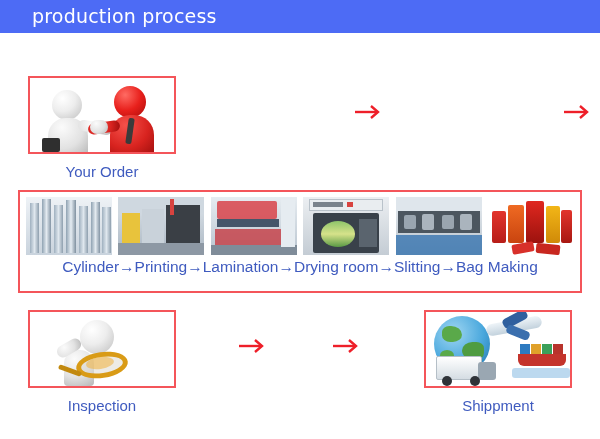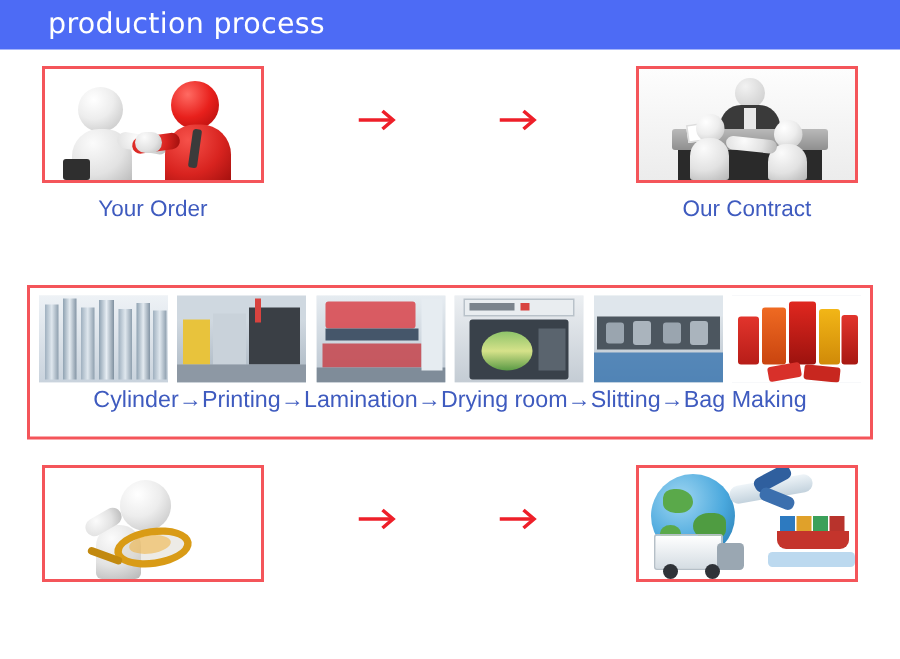--- a/index.html
+++ b/index.html
@@ -42,21 +42,21 @@
 
   
   .row {
     position: absolute;
     left: 0;
     width: 600px;
     display: flex;
     align-items: flex-start;
     justify-content: space-between;
   }
-  .row-top { top: 44px; height: 115px; }
+  .row-top { top: 76px; height: 115px; }
   .row-bottom { top: 310px; height: 120px; }
 
   .step {
     width: 160px;
     display: flex;
     flex-direction: column;
     align-items: center;
   }
   .step-1 { margin-left: 22px; }
   .step-3 { margin-right: 22px; }
@@ -196,42 +196,20 @@
     </div>
 
 
     <div class="arrow">
       <svg width="28" height="16" viewBox="0 0 28 16" aria-hidden="true">
         <line x1="0" y1="8" x2="22" y2="8" stroke="#ee1f29" stroke-width="2.4"></line>
         <polyline points="16,2 23,8 16,14" fill="none" stroke="#ee1f29" stroke-width="2.4"></polyline>
       </svg>
     </div>
 
-    <div class="step step-3">
-      <div class="thumb-frame">
-        <div class="scene" style="background:linear-gradient(180deg,#fdfdfd,#ececec);">
-
-          <div class="fig-head" style="left:64px;top:6px;width:20px;height:20px;background:radial-gradient(circle at 35% 28%,#f2f2f2,#c9c9c9);"></div>
-          <div class="ph" style="left:54px;top:24px;width:40px;height:22px;background:#3a3a3a;border-radius:14px 14px 0 0;"></div>
-          <div class="ph" style="left:70px;top:26px;width:8px;height:18px;background:#e8e8e8;"></div>
-
-          <div class="ph" style="left:22px;top:40px;width:104px;height:14px;background:linear-gradient(180deg,#b9b9b9,#8f8f8f);border-radius:2px;"></div>
-          <div class="ph" style="left:26px;top:54px;width:96px;height:20px;background:#2a2a2a;"></div>
-
-          <div class="ph" style="left:32px;top:36px;width:18px;height:10px;background:#ffffff;transform:rotate(-8deg);border:1px solid #ddd;"></div>
-
-          <div class="fig-head" style="left:38px;top:30px;width:19px;height:19px;"></div>
-          <div class="fig-body" style="left:34px;top:46px;width:26px;height:28px;border-radius:12px 12px 2px 2px;"></div>
-          <div class="fig-head" style="left:90px;top:34px;width:19px;height:19px;"></div>
-          <div class="fig-body" style="left:86px;top:50px;width:26px;height:24px;border-radius:12px 12px 2px 2px;"></div>
-          <div class="fig-body" style="left:58px;top:46px;width:34px;height:9px;border-radius:5px;transform:rotate(6deg);"></div>
-        </div>
-      </div>
-      <div class="step-label">Our Contract</div>
-    </div>
   </div>
 
   <div class="band">
     <div class="band-thumbs">
 
       <div class="band-thumb">
         <div class="scene" style="background:linear-gradient(180deg,#eef2f6,#c9d3dd);">
           <div class="ph" style="left:4px;top:6px;width:9px;height:50px;background:linear-gradient(90deg,#9fb0bf,#dfe7ee,#8e9fae);"></div>
           <div class="ph" style="left:16px;top:2px;width:9px;height:54px;background:linear-gradient(90deg,#8fa2b2,#e3eaf0,#8394a4);"></div>
           <div class="ph" style="left:28px;top:8px;width:9px;height:48px;background:linear-gradient(90deg,#9fb0bf,#dfe7ee,#8e9fae);"></div>
@@ -309,20 +287,21 @@
         <div class="scene" style="background:#ffffff;">
           <div class="fig-head" style="left:50px;top:8px;width:34px;height:34px;"></div>
           <div class="fig-body" style="left:34px;top:38px;width:30px;height:36px;border-radius:14px 14px 4px 4px;"></div>
           <div class="fig-body" style="left:26px;top:30px;width:26px;height:12px;border-radius:6px;transform:rotate(-30deg);"></div>
 
           <div class="ph" style="left:46px;top:40px;width:52px;height:26px;border-radius:50%;border:5px solid #d99b16;background:rgba(214,210,200,.45);box-sizing:border-box;transform:rotate(-8deg);"></div>
           <div class="ph" style="left:28px;top:56px;width:24px;height:5px;background:#c2890f;border-radius:3px;transform:rotate(20deg);"></div>
           <div class="ph" style="left:56px;top:45px;width:28px;height:12px;background:#f0b13a;border-radius:50%;opacity:.55;transform:rotate(-8deg);"></div>
         </div>
       </div>
+      <div class="step-label">Inspection</div>
     </div>
 
     <div class="arrow">
       <svg width="28" height="16" viewBox="0 0 28 16" aria-hidden="true">
         <line x1="0" y1="8" x2="22" y2="8" stroke="#ee1f29" stroke-width="2.4"></line>
         <polyline points="16,2 23,8 16,14" fill="none" stroke="#ee1f29" stroke-width="2.4"></polyline>
       </svg>
     </div>
 
 
@@ -352,16 +331,17 @@
           <div class="ph" style="left:44px;top:64px;width:10px;height:10px;border-radius:50%;background:#2f3338;"></div>
 
           <div class="ph" style="left:92px;top:42px;width:48px;height:12px;background:#c4342c;border-radius:0 0 6px 6px;"></div>
           <div class="ph" style="left:94px;top:32px;width:10px;height:10px;background:#2d7ac0;"></div>
           <div class="ph" style="left:105px;top:32px;width:10px;height:10px;background:#e0a12a;"></div>
           <div class="ph" style="left:116px;top:32px;width:10px;height:10px;background:#3ba05a;"></div>
           <div class="ph" style="left:127px;top:32px;width:10px;height:10px;background:#b8332c;"></div>
           <div class="ph" style="left:86px;top:56px;width:58px;height:10px;background:#9fc9e8;opacity:.7;border-radius:3px;"></div>
         </div>
       </div>
+      <div class="step-label">Shippment</div>
     </div>
   </div>
 
 </div>
 
 </body></html>

